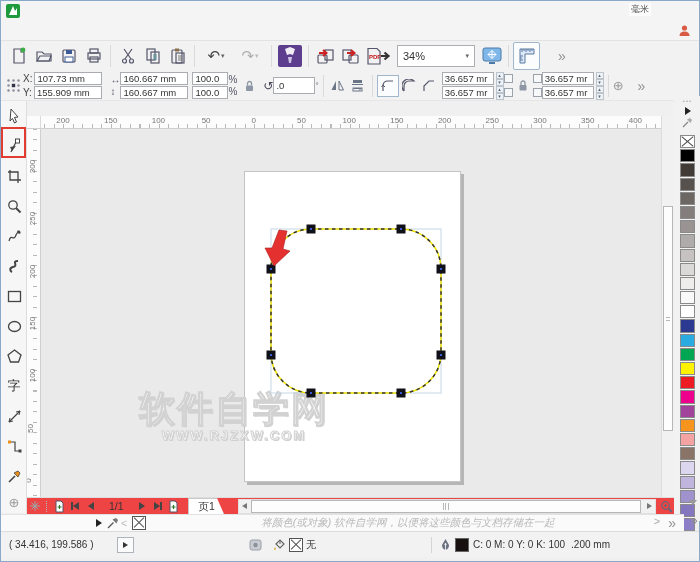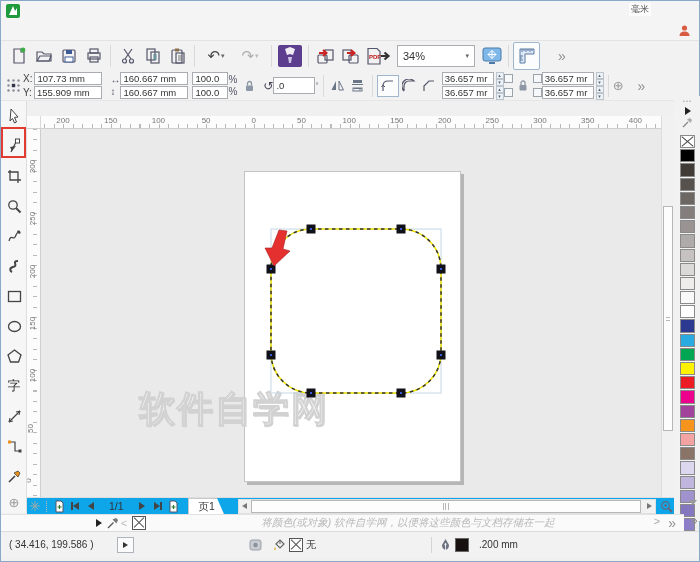--- a/index.html
+++ b/index.html
@@ -83,21 +83,21 @@
           background:repeating-linear-gradient(180deg,#b7b7b7 0 1px,transparent 1px 2.5px);}
   #palette{position:absolute;left:673px;top:95px;width:27px;height:425px;background:#f2f2f2;}
   .pal-head{height:36px;display:flex;flex-direction:column;align-items:center;justify-content:flex-start;gap:2px;padding-top:2px;}
   .swatch{width:13px;height:11.2px;margin:1px auto;border:1px solid #8a8a8a;box-sizing:content-box;}
   .swatch-x{background:#fff;position:relative;}
   .swatch-x:before,.swatch-x:after{content:"";position:absolute;left:-1px;top:4.8px;width:15px;height:1px;background:#444;}
   .swatch-x:before{transform:rotate(40deg);} .swatch-x:after{transform:rotate(-40deg);}
   .pal-btn{width:15px;height:9px;display:flex;align-items:center;justify-content:center;margin:0 auto;}
   .tri-d{width:0;height:0;border-left:4px solid transparent;border-right:4px solid transparent;border-top:5px solid #666;}
   
-  #navrow{position:absolute;left:26px;top:496px;width:647px;height:17px;background:#0ea5e9;
+  #navrow{position:absolute;left:26px;top:496px;width:647px;height:17px;background:#ef4444;
           border-top:1px solid #ddd;display:flex;align-items:center;font-size:10.5px;box-sizing:border-box;}
   .navbtn{width:16px;height:15px;display:flex;align-items:center;justify-content:center;}
   .tri-l{width:0;height:0;border-top:4px solid transparent;border-bottom:4px solid transparent;border-right:6px solid #444;}
   .tri-r{width:0;height:0;border-top:4px solid transparent;border-bottom:4px solid transparent;border-left:6px solid #444;}
   .bar{width:2px;height:8px;background:#444;}
   #pagetab{height:15px;background:#fff;border:1px solid #c9c9c9;border-bottom:none;display:flex;align-items:center;
            padding:0 8px 0 10px;margin-left:6px;clip-path:polygon(0 0,calc(100% - 7px) 0,100% 100%,0 100%);font-size:10.5px;}
   #hscroll{flex:1;height:13px;margin:0 2px 0 14px;background:#f1f1f1;position:relative;border:1px solid #e0e0e0;}
   #hthumb{position:absolute;left:12px;top:0;right:14px;height:11px;background:#fdfdfd;border:1px solid #b7b7b7;}
   #hthumb:after{content:"";position:absolute;top:2px;bottom:2px;left:50%;width:6px;margin-left:-3px;
@@ -490,20 +490,21 @@
     <span class="tool" style="top:406px">
         <span class="chev">»</span>
       </span>
   </div>
   <div id="tool-highlight"></div>
 
   <div id="canvas">
     <div id="page"></div>
     <div id="watermark">
       <div id="wm1">软件自学网</div>
+      <div id="wm2">WWW.RJZXW.COM</div>
     </div>
     <svg id="shape-svg" width="620" height="368" viewBox="0 0 620 368">
       <rect x="230" y="100" width="170" height="164" fill="none" stroke="#c7d8e6" stroke-width="1"></rect>
       <rect x="230" y="100" width="170" height="164" rx="40" ry="40" fill="none" stroke="#efe100" stroke-width="1.5"></rect>
       <rect x="230" y="100" width="170" height="164" rx="40" ry="40" fill="none" stroke="#333333" stroke-width="1.5" stroke-dasharray="3.5 3.5"></rect>
       <g fill="#101018">
         <rect x="265.5" y="95.5" width="9" height="9"></rect>
         <rect x="355.5" y="95.5" width="9" height="9"></rect>
         <rect x="395.5" y="135.5" width="9" height="9"></rect>
         <rect x="395.5" y="221.5" width="9" height="9"></rect>
@@ -674,16 +675,17 @@
     <span>无</span>
     <span style="margin-left:115px;width:1px;height:16px;background:#d5d5d5"></span>
     <span style="margin-left:8px">
         <svg width="11" height="13" viewBox="0 0 11 13">
           <path d="M5.5 1 L9 7 Q9 11 5.5 12 Q2 11 2 7 Z" fill="#6b7280"></path>
           <path d="M5.5 5 V12" stroke="#fff" stroke-width=".8"></path>
           <circle cx="5.5" cy="6.5" r="1" fill="#fff"></circle>
         </svg>
       </span>
     <span class="swbox"></span>
+    <span>C: 0 M: 0 Y: 0 K: 100</span>
     <span style="margin-left:6px">.200 mm</span>
   </div>
 
 </div>
 
 </body></html>

